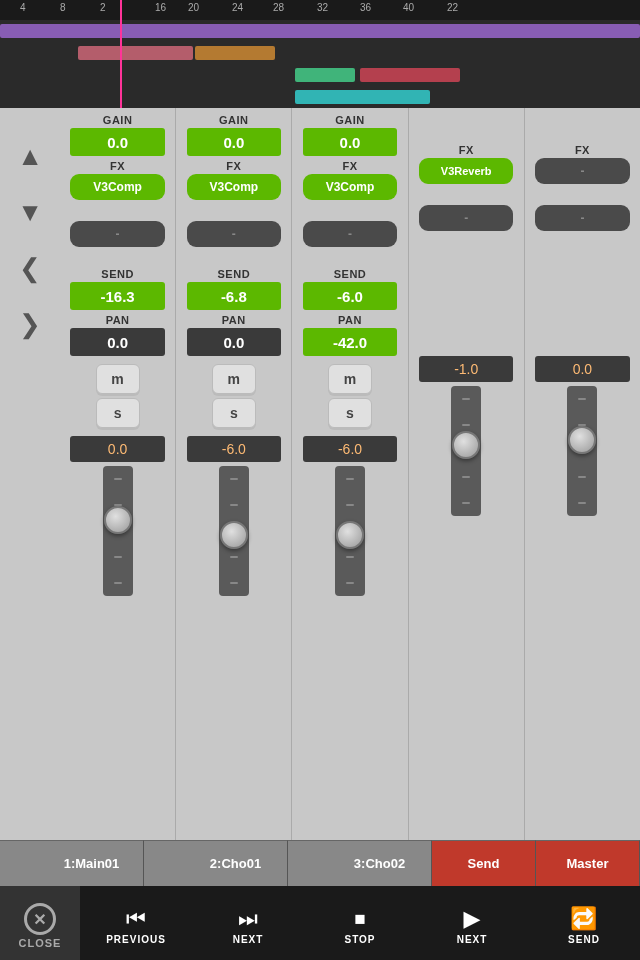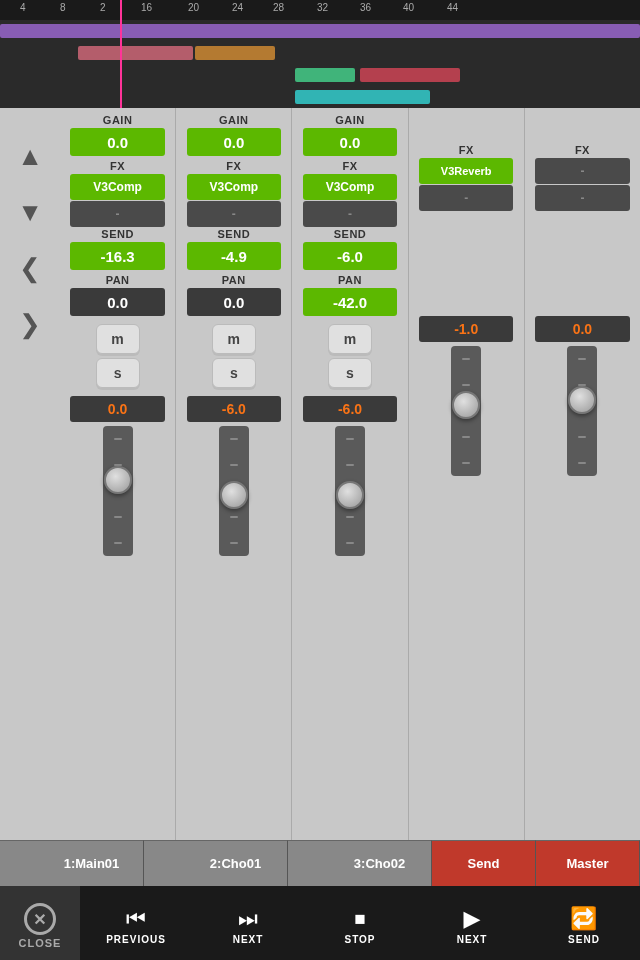--- a/index.html
+++ b/index.html
@@ -139,24 +139,24 @@
       background: #3a3a3a;
       color: #fff;
     }
 
     .fx-button {
       width: 88%;
       height: 26px;
       display: flex;
       align-items: center;
       justify-content: center;
-      border-radius: 3px;
+      border-radius: 9px;
       font-size: 12px;
       font-weight: bold;
-      margin-bottom: 1px;
+      margin-bottom: 21px;
       cursor: pointer;
     }
 
     .fx-button.green {
       background: #5cb800;
       color: #fff;
     }
 
     .fx-button.dark {
       background: #4a4a4a;
@@ -199,22 +199,22 @@
 
     .fader-value {
       width: 88%;
       height: 26px;
       background: #3a3a3a;
       border-radius: 3px;
       display: flex;
       align-items: center;
       justify-content: center;
       font-size: 14px;
-      font-weight: bold;
-      color: #f97316;
+      font-weight: normal;
+      color: #fdba74;
       margin-bottom: 4px;
       cursor: pointer;
     }
 
     .fader-track {
       width: 30px;
       height: 130px;
       background: #5a5a5a;
       border-radius: 4px;
       position: relative;
@@ -359,28 +359,28 @@
     }
   </style>
 </head>
 <body>
 
 <div id="timeline">
   <div class="timeline-ruler">
     <span class="ruler-mark" style="left:20px">4</span>
     <span class="ruler-mark" style="left:60px">8</span>
     <span class="ruler-mark" style="left:100px">2</span>
-    <span class="ruler-mark" style="left:141px">16</span>
+    <span class="ruler-mark" style="left:155px">16</span>
     <span class="ruler-mark" style="left:188px">20</span>
     <span class="ruler-mark" style="left:232px">24</span>
     <span class="ruler-mark" style="left:273px">28</span>
     <span class="ruler-mark" style="left:317px">32</span>
     <span class="ruler-mark" style="left:360px">36</span>
     <span class="ruler-mark" style="left:403px">40</span>
-    <span class="ruler-mark" style="left:447px">44</span>
+    <span class="ruler-mark" style="left:447px">22</span>
   </div>
 
   <div class="track-row">
     <div class="track-block" style="background:#9966cc; left:0; width:640px;"></div>
   </div>
   <div class="track-row">
     <div class="track-block" style="background:#cc6677; left:78px; width:115px;"></div>
     <div class="track-block" style="background:#cc8833; left:195px; width:80px;"></div>
   </div>
   <div class="track-row">
@@ -442,21 +442,21 @@
       </div>
     </div>
 
     <div class="channel">
       <div class="section-label">GAIN</div>
       <div class="value-box green">0.0</div>
       <div class="section-label">FX</div>
       <div class="fx-button green">V3Comp</div>
       <div class="fx-button dark">-</div>
       <div class="section-label">SEND</div>
-      <div class="value-box green">-4.9</div>
+      <div class="value-box green">-6.8</div>
       <div class="section-label">PAN</div>
       <div class="value-box dark">0.0</div>
       <div class="mute-solo-row">
         <div class="ms-btn">m</div>
         <div class="ms-btn">s</div>
       </div>
       <div class="fader-section">
         <div class="fader-value">-6.0</div>
         <div class="fader-track">
           <div class="fader-dashes">

